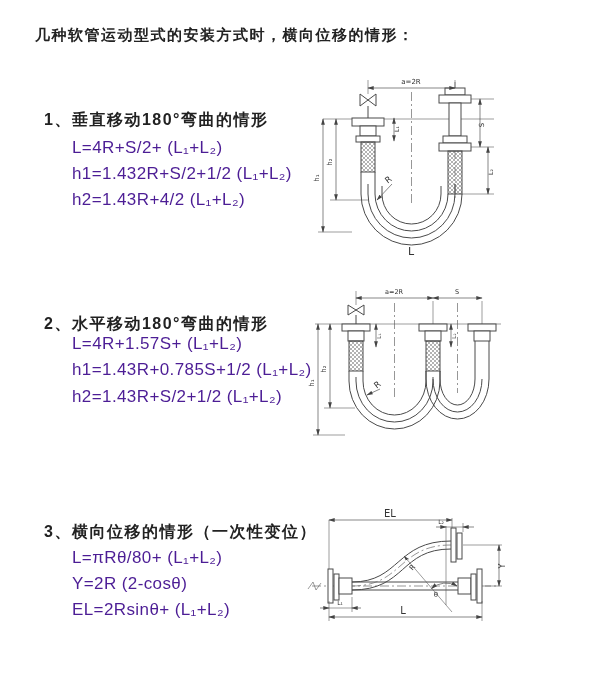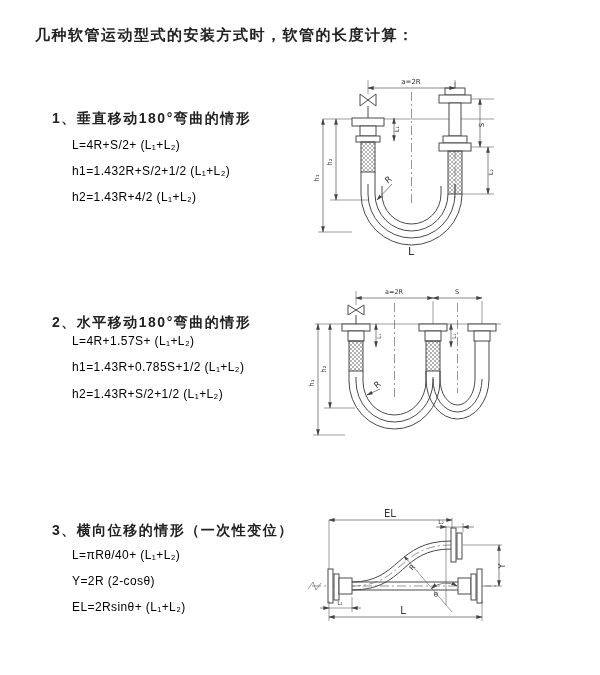--- a/index.html
+++ b/index.html
@@ -2,48 +2,48 @@
 <html><head>
 <meta charset="utf-8">
 <style>
   html,body{margin:0;padding:0;}
   body{
     width:600px;height:675px;background:#ffffff;position:relative;
     font-family:"Liberation Sans","DejaVu Sans",sans-serif;color:#2b2b2b;overflow:hidden;
   }
   .abs{position:absolute;}
   .title{left:35px;top:26px;font-size:15px;font-weight:bold;letter-spacing:1.5px;color:#222;}
-  .heading{font-size:14px;font-weight:bold;letter-spacing:1.5px;color:#222;left:44px;margin-left:8px;}
-  .formula{font-size:12px;color:#000000;letter-spacing:0.4px;left:72px;}
+  .heading{font-size:16px;font-weight:bold;letter-spacing:1.5px;color:#222;left:44px;}
+  .formula{font-size:17px;color:#4c1d95;letter-spacing:0.4px;left:72px;}
   svg{position:absolute;}
   .ln{stroke:#4a4a4a;stroke-width:1;fill:none;}
   .thin{stroke:#5a5a5a;stroke-width:0.6;fill:none;}
   .dim{stroke:#555;stroke-width:0.7;fill:none;}
   .cl{stroke:#6a6a6a;stroke-width:0.7;fill:none;stroke-dasharray:9 3 2 3;}
   .fit{fill:#ffffff;stroke:#4a4a4a;stroke-width:1;}
   .braid{fill:url(#braidp);stroke:#4a4a4a;stroke-width:1;}
   text{fill:#333;font-family:"DejaVu Sans","Liberation Sans",sans-serif;}
 </style>
 </head>
 <body>
 
-<div class="abs title">几种软管运动型式的安装方式时，软管的长度计算：</div>
+<div class="abs title">几种软管运动型式的安装方式时，横向位移的情形：</div>
 
 <div class="abs heading" style="top:110px">1、垂直移动180°弯曲的情形</div>
 <div class="abs formula" style="top:138px">L=4R+S/2+ (L₁+L₂)</div>
 <div class="abs formula" style="top:164px">h1=1.432R+S/2+1/2 (L₁+L₂)</div>
 <div class="abs formula" style="top:190px">h2=1.43R+4/2 (L₁+L₂)</div>
 
 <div class="abs heading" style="top:314px">2、水平移动180°弯曲的情形</div>
 <div class="abs formula" style="top:334px">L=4R+1.57S+ (L₁+L₂)</div>
 <div class="abs formula" style="top:360px">h1=1.43R+0.785S+1/2 (L₁+L₂)</div>
 <div class="abs formula" style="top:387px">h2=1.43R+S/2+1/2 (L₁+L₂)</div>
 
 <div class="abs heading" style="top:522px">3、横向位移的情形（一次性变位）</div>
-<div class="abs formula" style="top:548px">L=πRθ/40+ (L₁+L₂)</div>
+<div class="abs formula" style="top:548px">L=πRθ/80+ (L₁+L₂)</div>
 <div class="abs formula" style="top:574px">Y=2R (2-cosθ)</div>
 <div class="abs formula" style="top:600px">EL=2Rsinθ+ (L₁+L₂)</div>
 
 <svg style="left:310px;top:72px" width="270" height="190" viewBox="0 0 270 190">
   <defs>
     <marker id="ah" viewBox="0 0 10 6" refX="9" refY="3" markerWidth="9" markerHeight="6" orient="auto-start-reverse">
         <path d="M0,0 L10,3 L0,6 Z" fill="#444"></path>
       </marker>
     <pattern id="braidp" width="4" height="4" patternUnits="userSpaceOnUse">
       <path d="M0,4 L4,0 M0,0 L4,4" stroke="#666" stroke-width="0.5" fill="none"></path>

